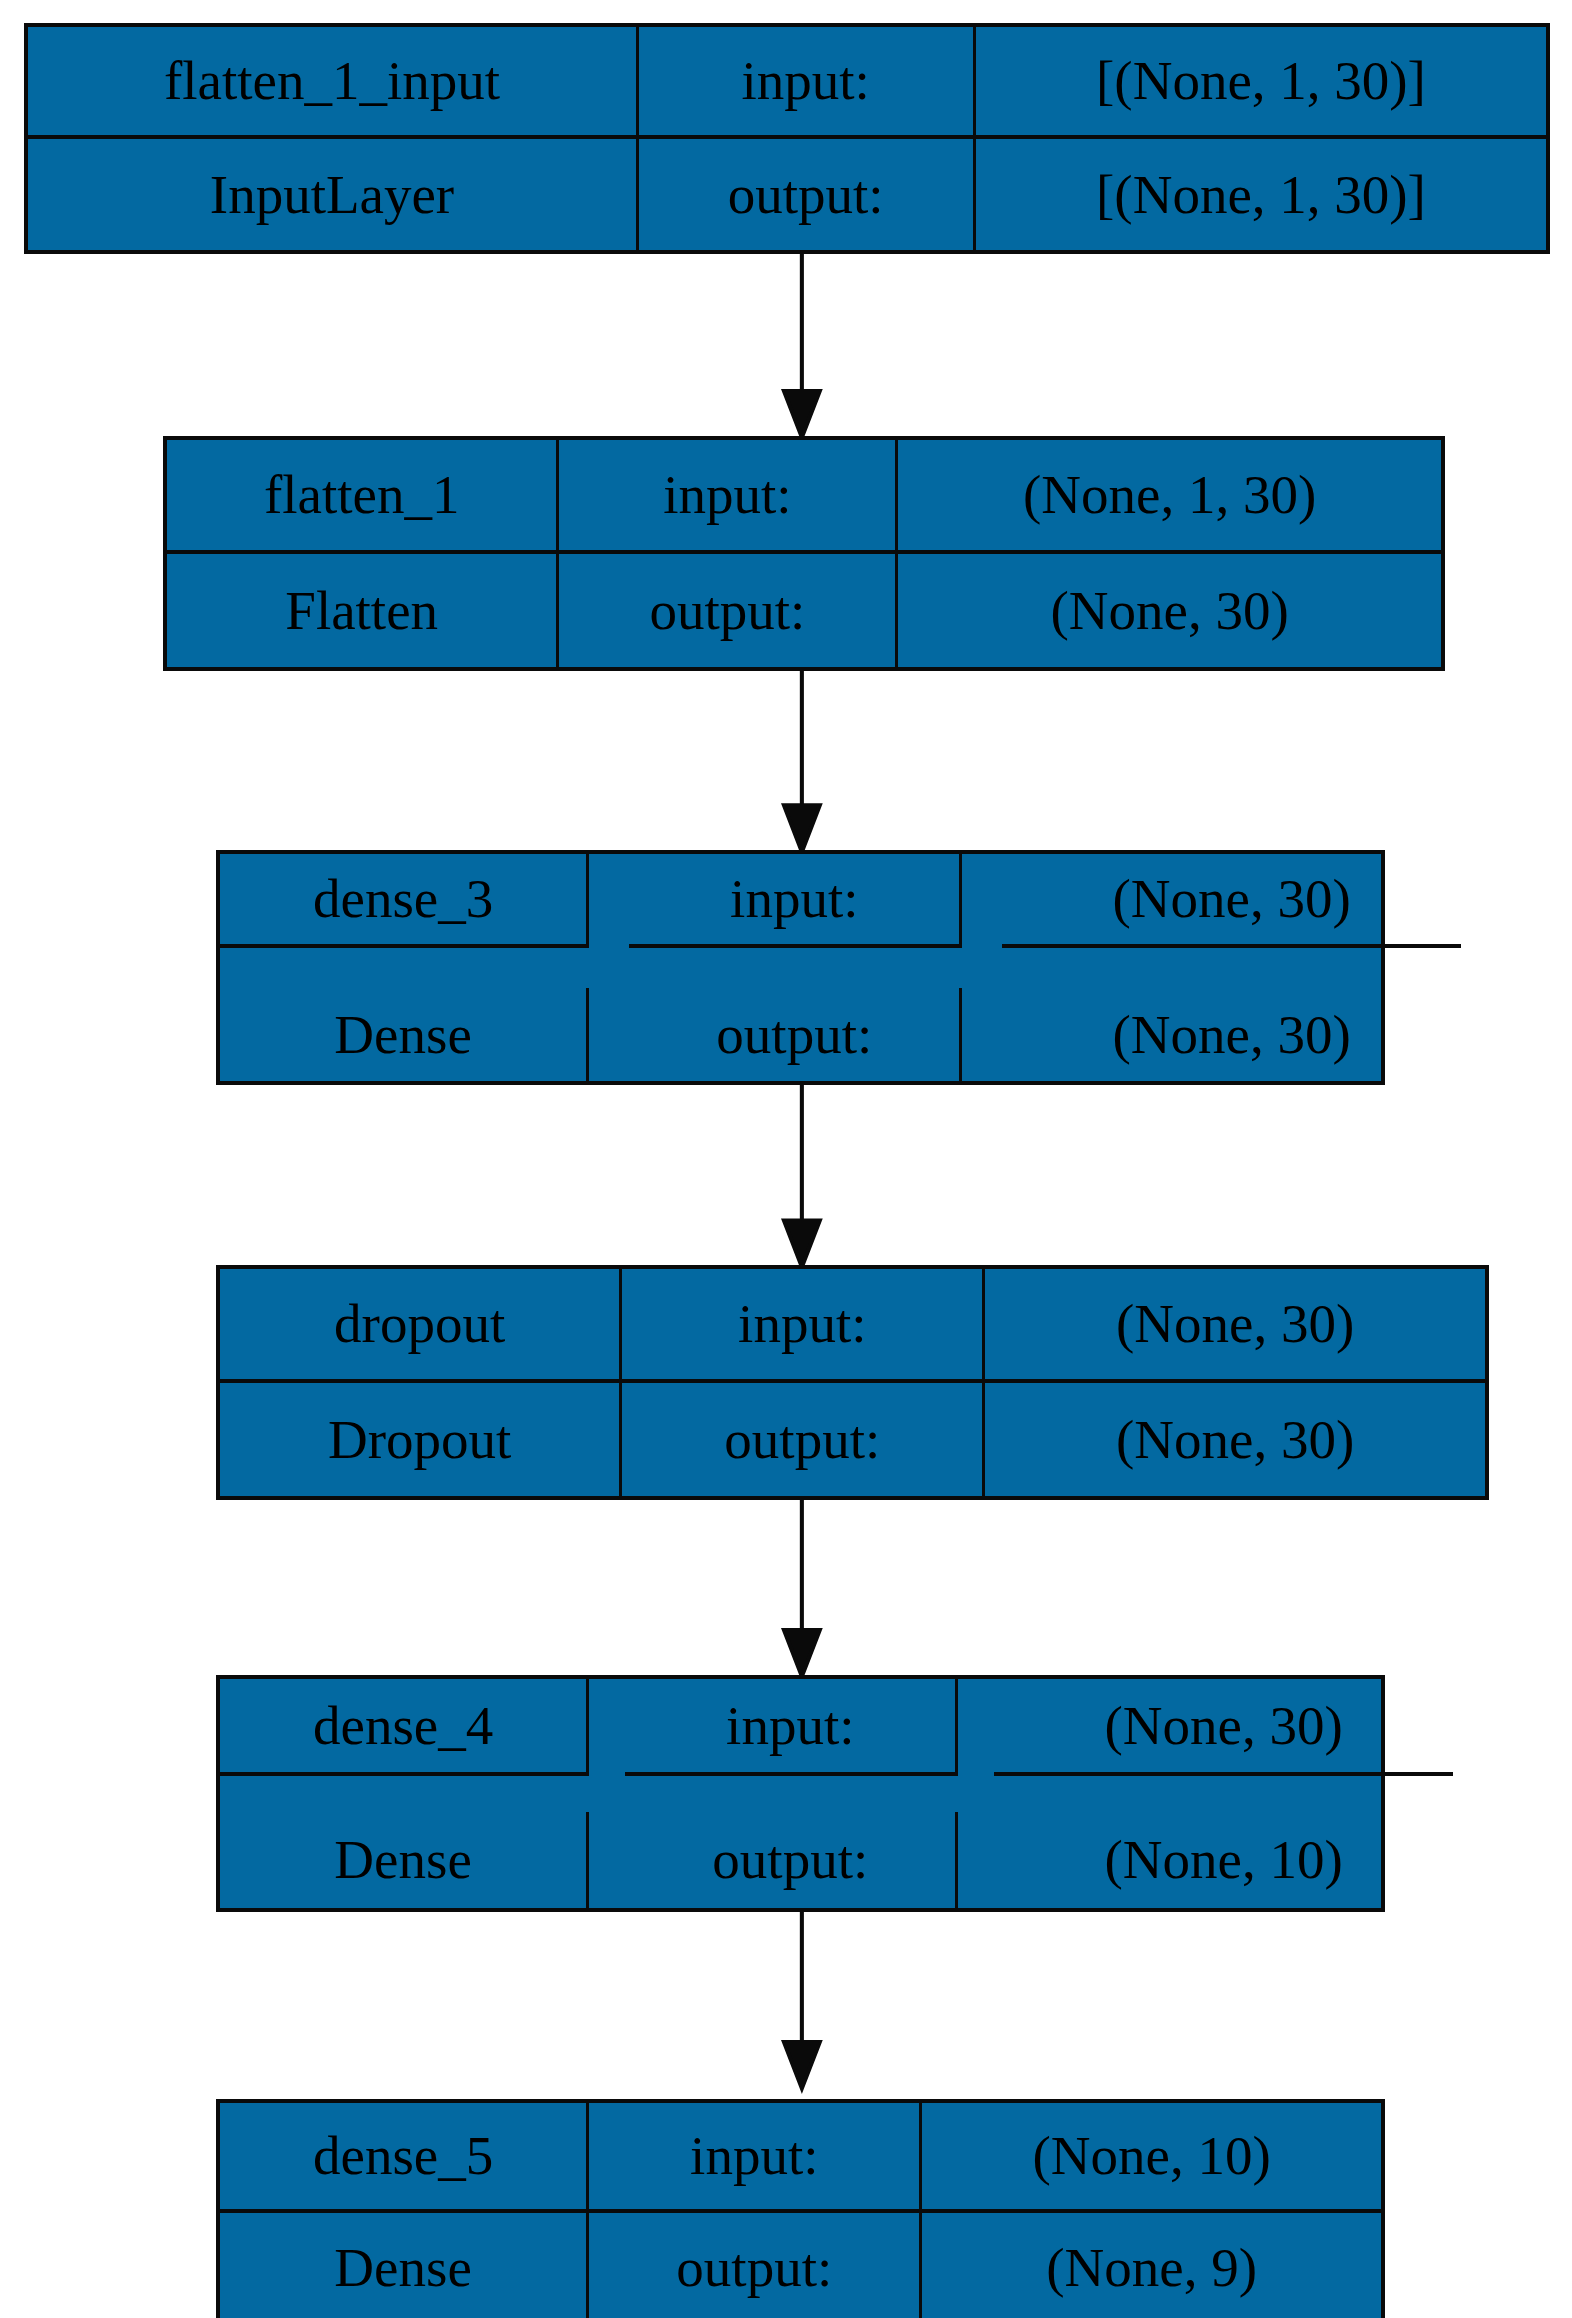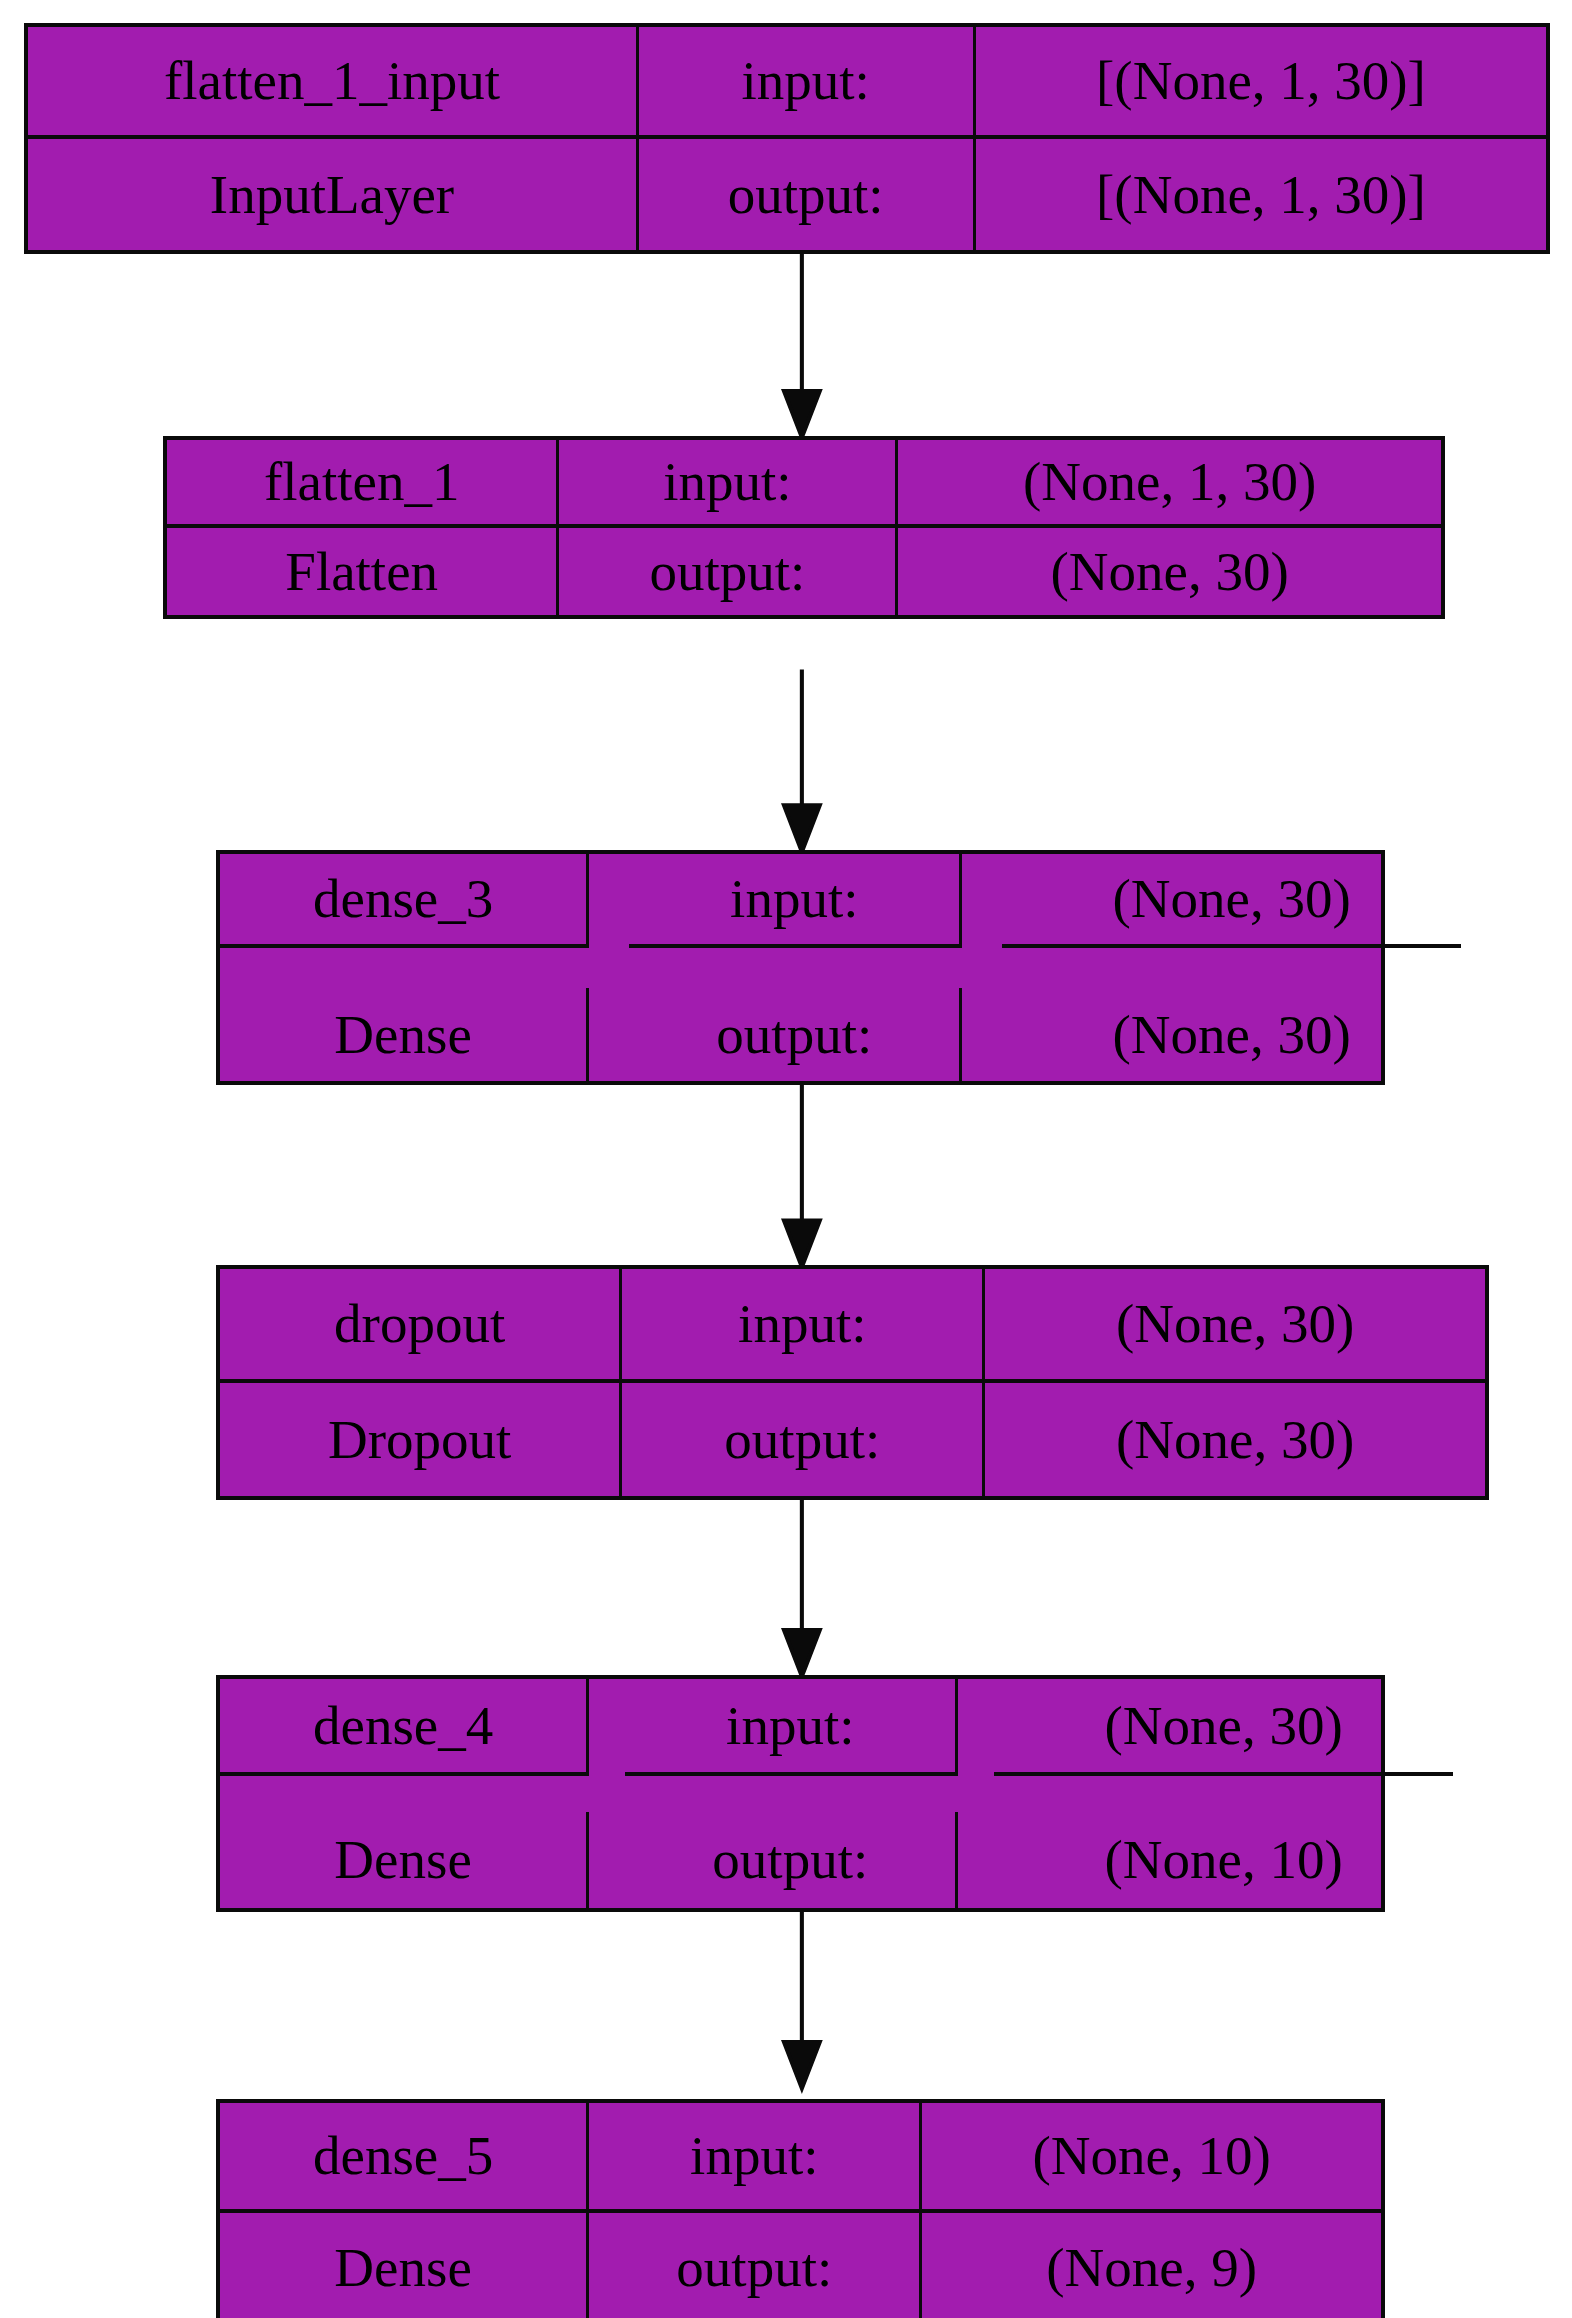--- a/index.html
+++ b/index.html
@@ -18,21 +18,21 @@
   .canvas {
     position: absolute;
     inset: 0;
   }
   
   .node {
     position: absolute;
     display: grid;
     grid-template-rows: 1fr 1fr;
     border: 4.1px solid #0a0a0a;
-    background: #a21caf;
+    background: #0369a1;
     box-sizing: border-box;
     font-size: 55px;
     line-height: 1;
   }
   .cell {
     display: flex;
     align-items: center;
     justify-content: center;
     box-sizing: border-box;
     white-space: nowrap;
@@ -41,21 +41,21 @@
   
   .cell:nth-child(1), .cell:nth-child(2), .cell:nth-child(3) {
     border-bottom: 4.1px solid #0a0a0a;
   }
   .cell:nth-child(1), .cell:nth-child(2),
   .cell:nth-child(4), .cell:nth-child(5) {
     border-right: 3.3px solid #0a0a0a;
   }
   
   .node1 { left: 24.4px;  top: 23px;   width: 1526px; height: 231px; grid-template-columns: 40.2% 22.2% 37.6%; }
-  .node2 { left: 163px; top: 436px;  width: 1282px; height: 183px; grid-template-columns: 30.8% 26.6% 42.6%; }
+  .node2 { left: 163px; top: 436px;  width: 1282px; height: 235px; grid-template-columns: 30.8% 26.6% 42.6%; }
   .node3 { left: 216px; top: 850px; width: 1169px; height: 235px; grid-template-columns: 31.8% 28.7% 39.5%; gap: 40px; }
   .node4 { left: 216px; top: 1265px; width: 1273px; height: 235px; grid-template-columns: 31.8% 28.7% 39.5%; }
   .node5 { left: 216px; top: 1675px; width: 1169px; height: 237px; grid-template-columns: 31.8% 28.7% 39.5%; gap: 36px; }
   .node6 { left: 216px; top: 2087px; width: 1169px; height: 227px; grid-template-columns: 31.8% 28.7% 39.5%; margin-top: 12px; }
   .edges-svg {
     position: absolute;
     inset: 0;
     width: 1572px;
     height: 2319px;
     pointer-events: none;

